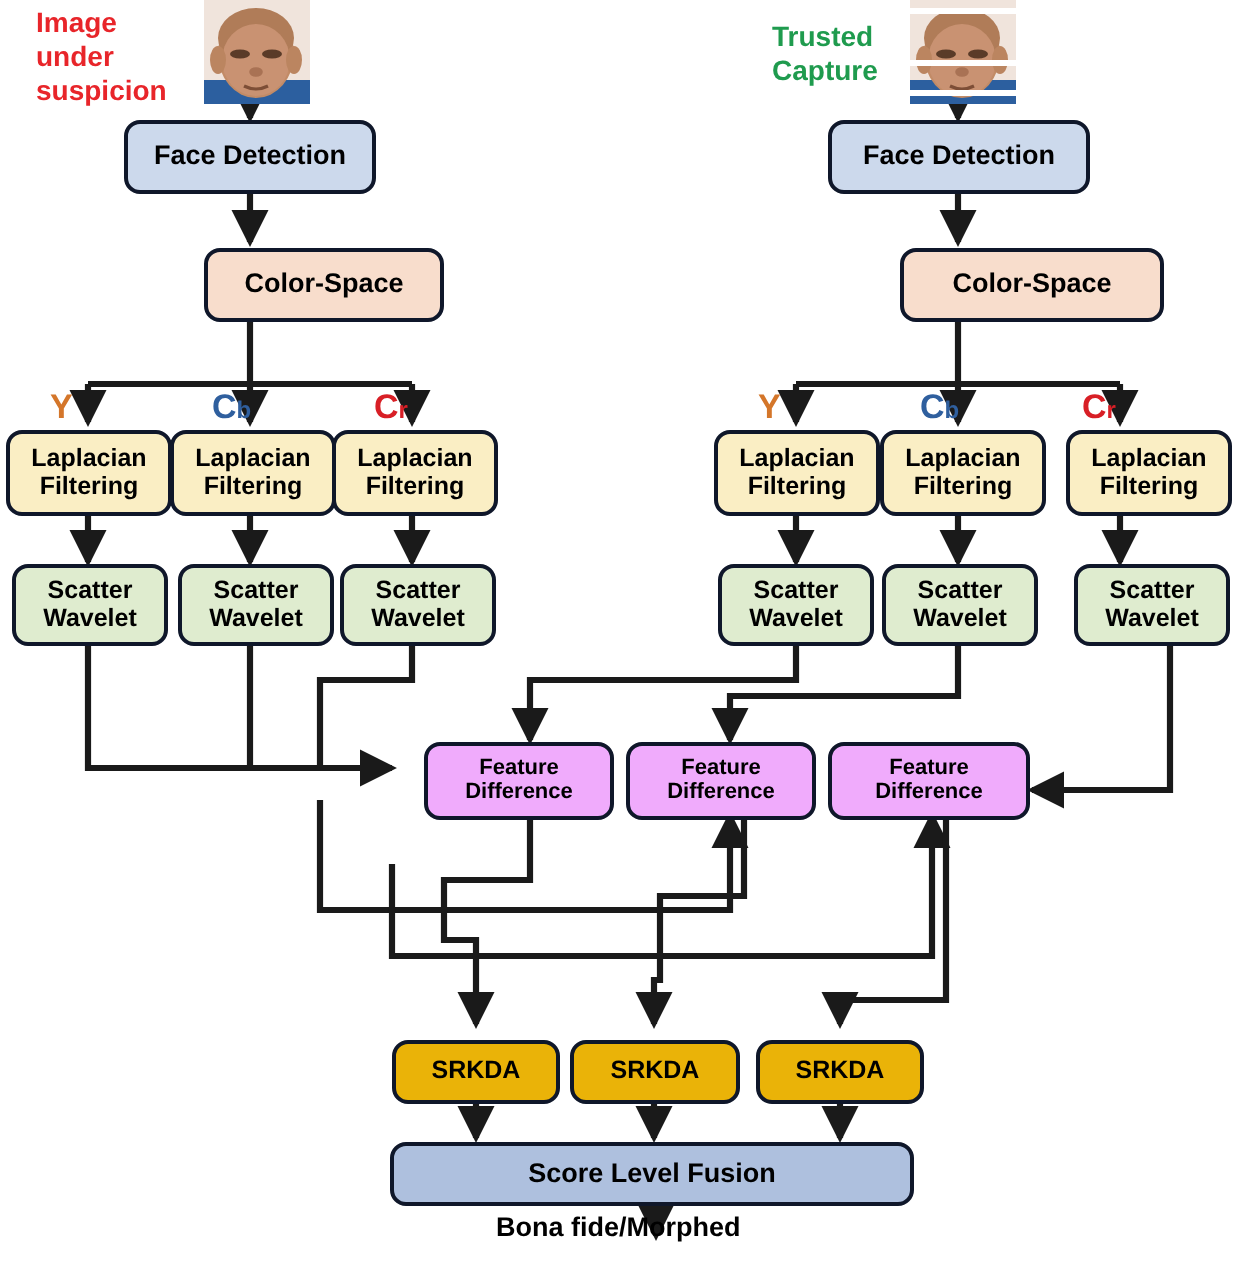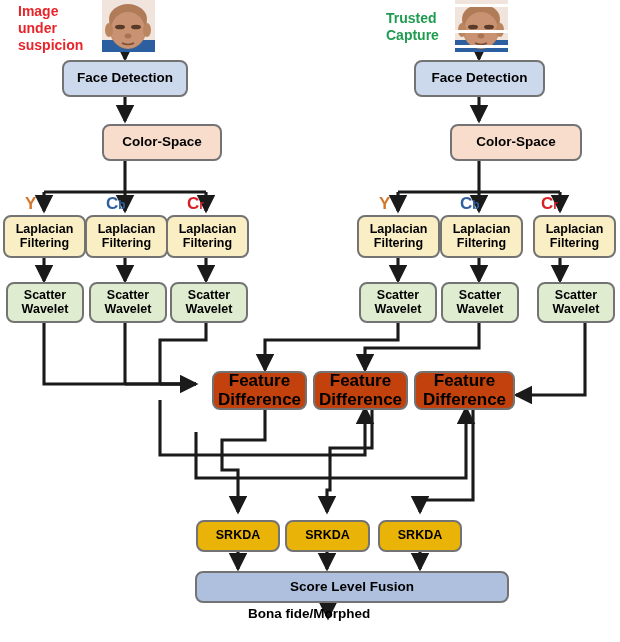--- a/index.html
+++ b/index.html
@@ -1,28 +1,28 @@
 <!DOCTYPE html>
 <html><head>
 <meta charset="utf-8">
 <style>
   html,body{margin:0;padding:0;background:#ffffff;}
   body{width:620px;height:642px;position:relative;overflow:hidden;
        font-family:"Liberation Sans",sans-serif;}
   #stage{position:absolute;left:0;top:0;width:620px;height:642px;}
   svg#wires{position:absolute;left:0;top:0;width:620px;height:642px;}
 
-  .node{position:absolute;box-sizing:border-box;border:2px solid #737373;
+  .node{position:absolute;box-sizing:border-box;border:2px solid #0f172a;
         border-radius:8px;display:flex;align-items:center;justify-content:center;
         text-align:center;font-weight:bold;color:#000;line-height:1.08;}
   .n-face{background:#ccd9ec;font-size:13.5px;}
   .n-color{background:#f8ddcc;font-size:13.5px;margin-left:36px;}
   .n-lap{background:#faeec4;font-size:12.5px;}
   .n-scat{background:#dfeccf;font-size:12.5px;}
-  .n-fd{background:#c2410c;font-size:17px;}
+  .n-fd{background:#f0abfc;font-size:11px;}
   .n-srkda{background:#eab308;font-size:12.5px;}
   .n-fusion{background:#aec0de;font-size:13.5px;}
 
   .caption{position:absolute;font-weight:bold;font-size:14px;line-height:1.22;}
   .cap-sus{color:#e8252a;}
   .cap-trust{color:#1f9b4e;}
 
   .chan{position:absolute;font-weight:bold;font-size:17px;line-height:1;}
   .chan sub{font-size:12px;font-weight:bold;vertical-align:baseline;}
   .c-y{color:#d4762a;}
@@ -278,19 +278,19 @@
   <div class="node n-srkda" style="left:196px;top:520px;width:84px;height:32px;">
     <span>SRKDA</span>
   </div>
   <div class="node n-srkda" style="left:285px;top:520px;width:85px;height:32px;">
     <span>SRKDA</span>
   </div>
   <div class="node n-srkda" style="left:378px;top:520px;width:84px;height:32px;">
     <span>SRKDA</span>
   </div>
 
-  <div class="node n-fusion" style="left:195px;top:571px;width:314px;height:32px;">
+  <div class="node n-fusion" style="left:195px;top:571px;width:262px;height:32px;">
     <span>Score Level Fusion</span>
   </div>
 
   <div class="outlabel" style="left:248px;top:606px;">Bona fide/Morphed</div>
 
 </div>
 
 </body></html>

